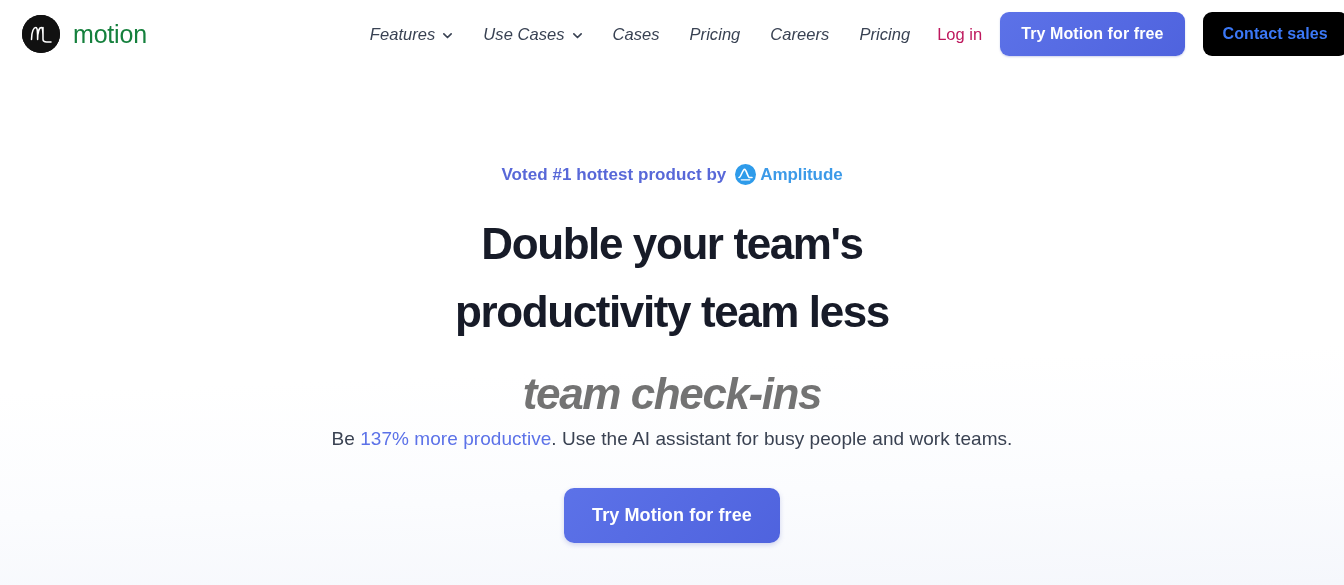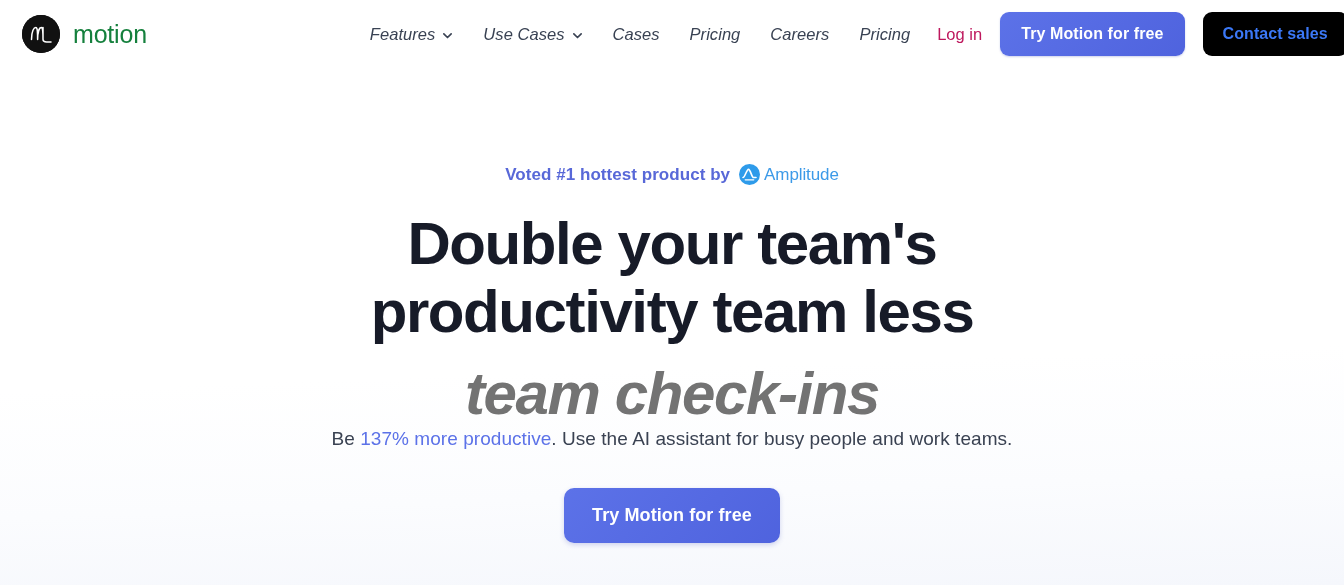--- a/index.html
+++ b/index.html
@@ -152,28 +152,28 @@
     display: inline-flex;
     align-items: center;
     gap: 4px;
     margin-left: 9px;
   }
 
   .amp-mark { width: 21px; height: 21px; display: block; flex: 0 0 auto; }
 
   .amp-word {
     font-size: 17px;
-    font-weight: 400;
+    font-weight: 700;
     color: #3c9ae8;
     letter-spacing: -0.1px;
   }
 
   .hero-title {
     margin-top: 25px;
-    font-size: 60px;
+    font-size: 44px;
     line-height: 68px;
     font-weight: 700;
     color: #171b28;
     letter-spacing: -1.4px;
   }
 
   .hero-title .accent {
     display: block;
     color: #737373;
     margin-top: 14px;

